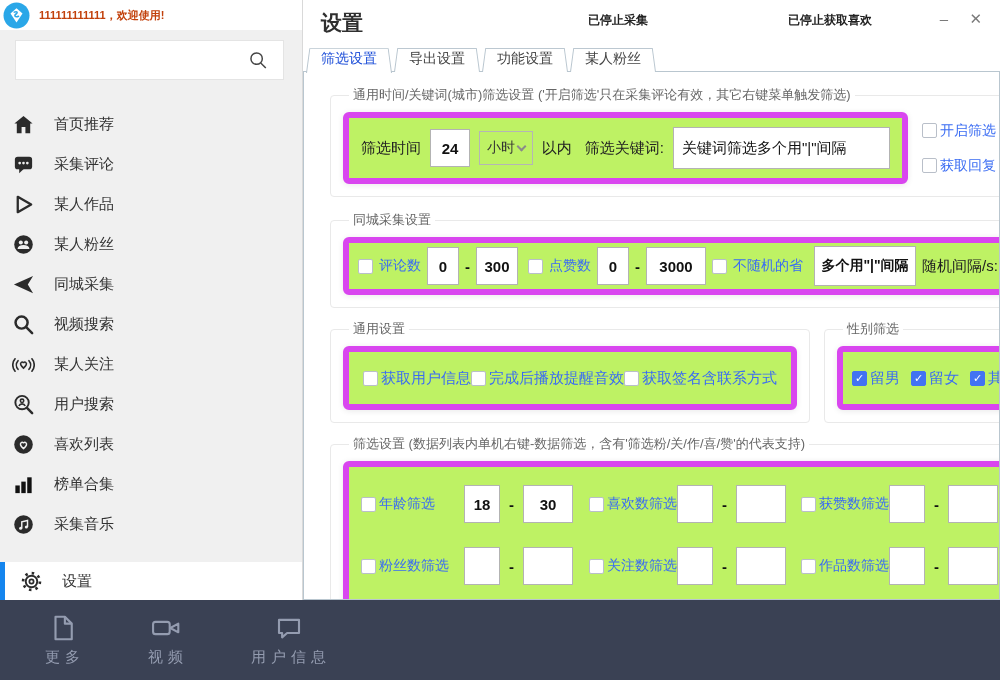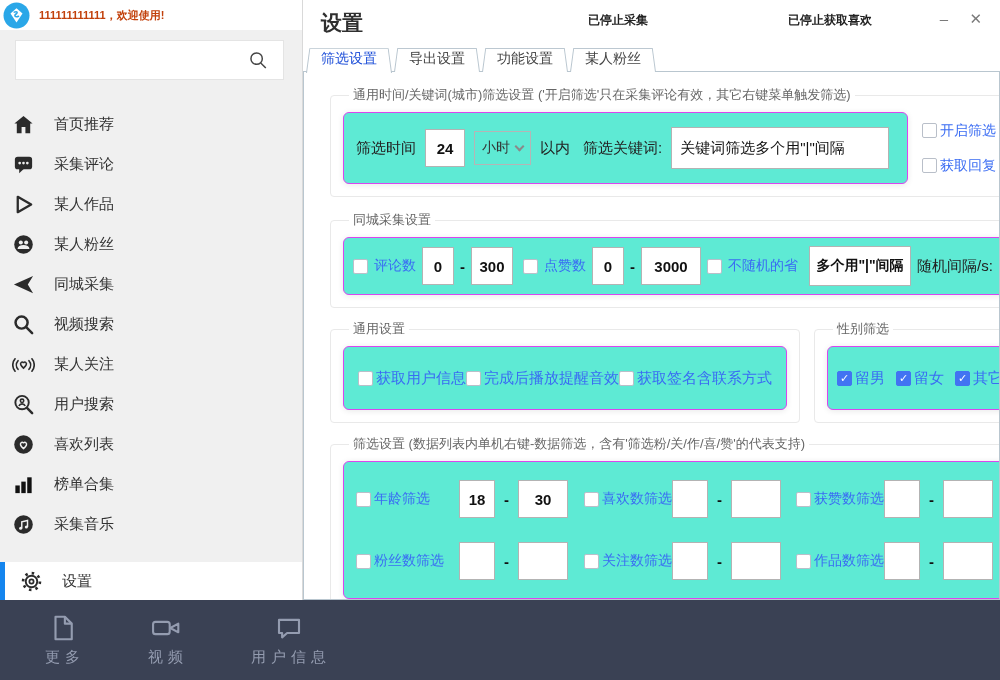--- a/index.html
+++ b/index.html
@@ -35,21 +35,21 @@
   .tab { position:relative; padding:0 15px; line-height:25px; font-size:14px; color:#444; z-index:1; cursor:default; margin-right:2px; }
   .tab::before { content:""; position:absolute; inset:0; border:1px solid #b9c6cf; border-bottom:none; background:#fff;
                  transform:perspective(22px) rotateX(4deg); transform-origin:bottom center; z-index:-1; }
   .tab.active { color:#1d4ed8; z-index:3;text-align:center; }
   .tab.active::before { bottom:-1px; }
 
   .panel { flex:1; border:1px solid #b9c6cf; border-top:none; overflow:hidden; padding-top:4px; }
 
   fieldset { border:1px solid #e9e9e9; border-radius:4px; margin:10px 0 0 26px; width:652px; padding:8px 12px 12px 12px; }
   legend { font-size:13px; color:#666; padding:0 4px; margin-left:6px; }
-  .card { background:#5eead4; border:1px solid #d946ef; border-radius:6px; box-shadow:0 1px 6px rgba(0,0,0,.09); }
+  .card { background:#bef264; border:6px solid #d946ef; border-radius:6px; box-shadow:0 1px 6px rgba(0,0,0,.09); }
 
   .num { border:1px solid #b3b3b3; background:#fff; text-align:center; font-weight:bold; font-size:15px; color:#111; font-family:"Liberation Sans",sans-serif; }
   .dash { font-weight:bold; color:#111; font-size:15px; }
   .cb { width:15px; height:15px; border:1px solid #b9bfc9; background:#fff; border-radius:2px; flex:none; display:inline-flex; align-items:center; justify-content:center; cursor:default; }
   .cb.checked { background:#4273f2; border-color:#4273f2; }
   .cb.checked::after { content:"✓"; color:#fff; font-size:11px; font-weight:bold; }
   .cb-label { color:#3a6cf3; font-size:14px; white-space:nowrap; }
   .cb-pair { display:flex; align-items:center; gap:3px; }
 
   

